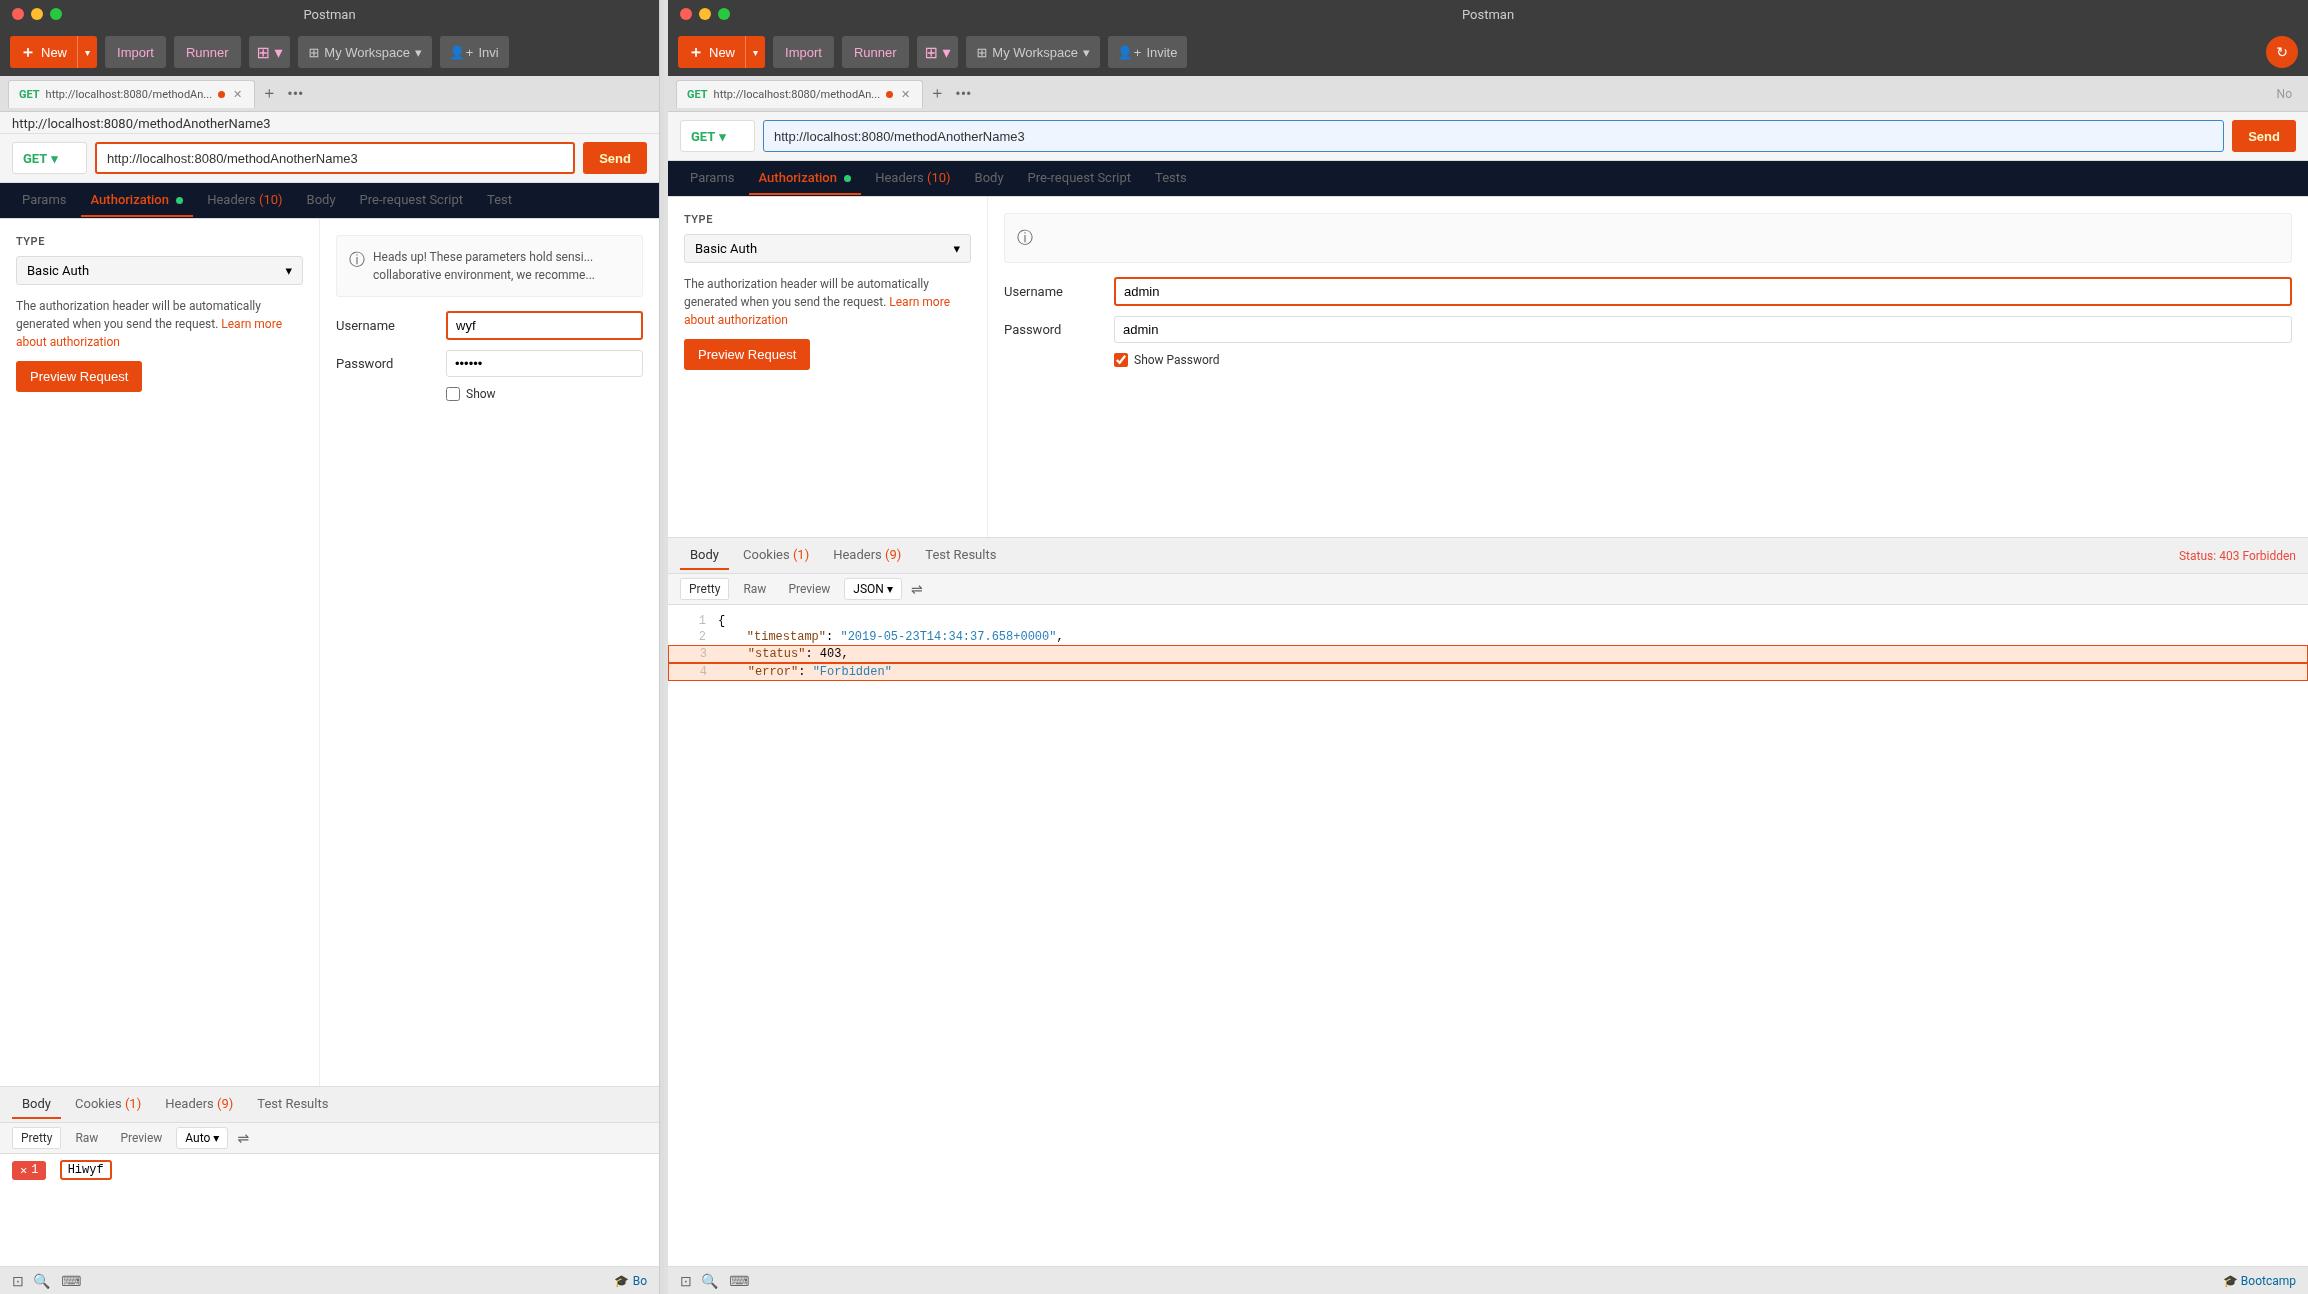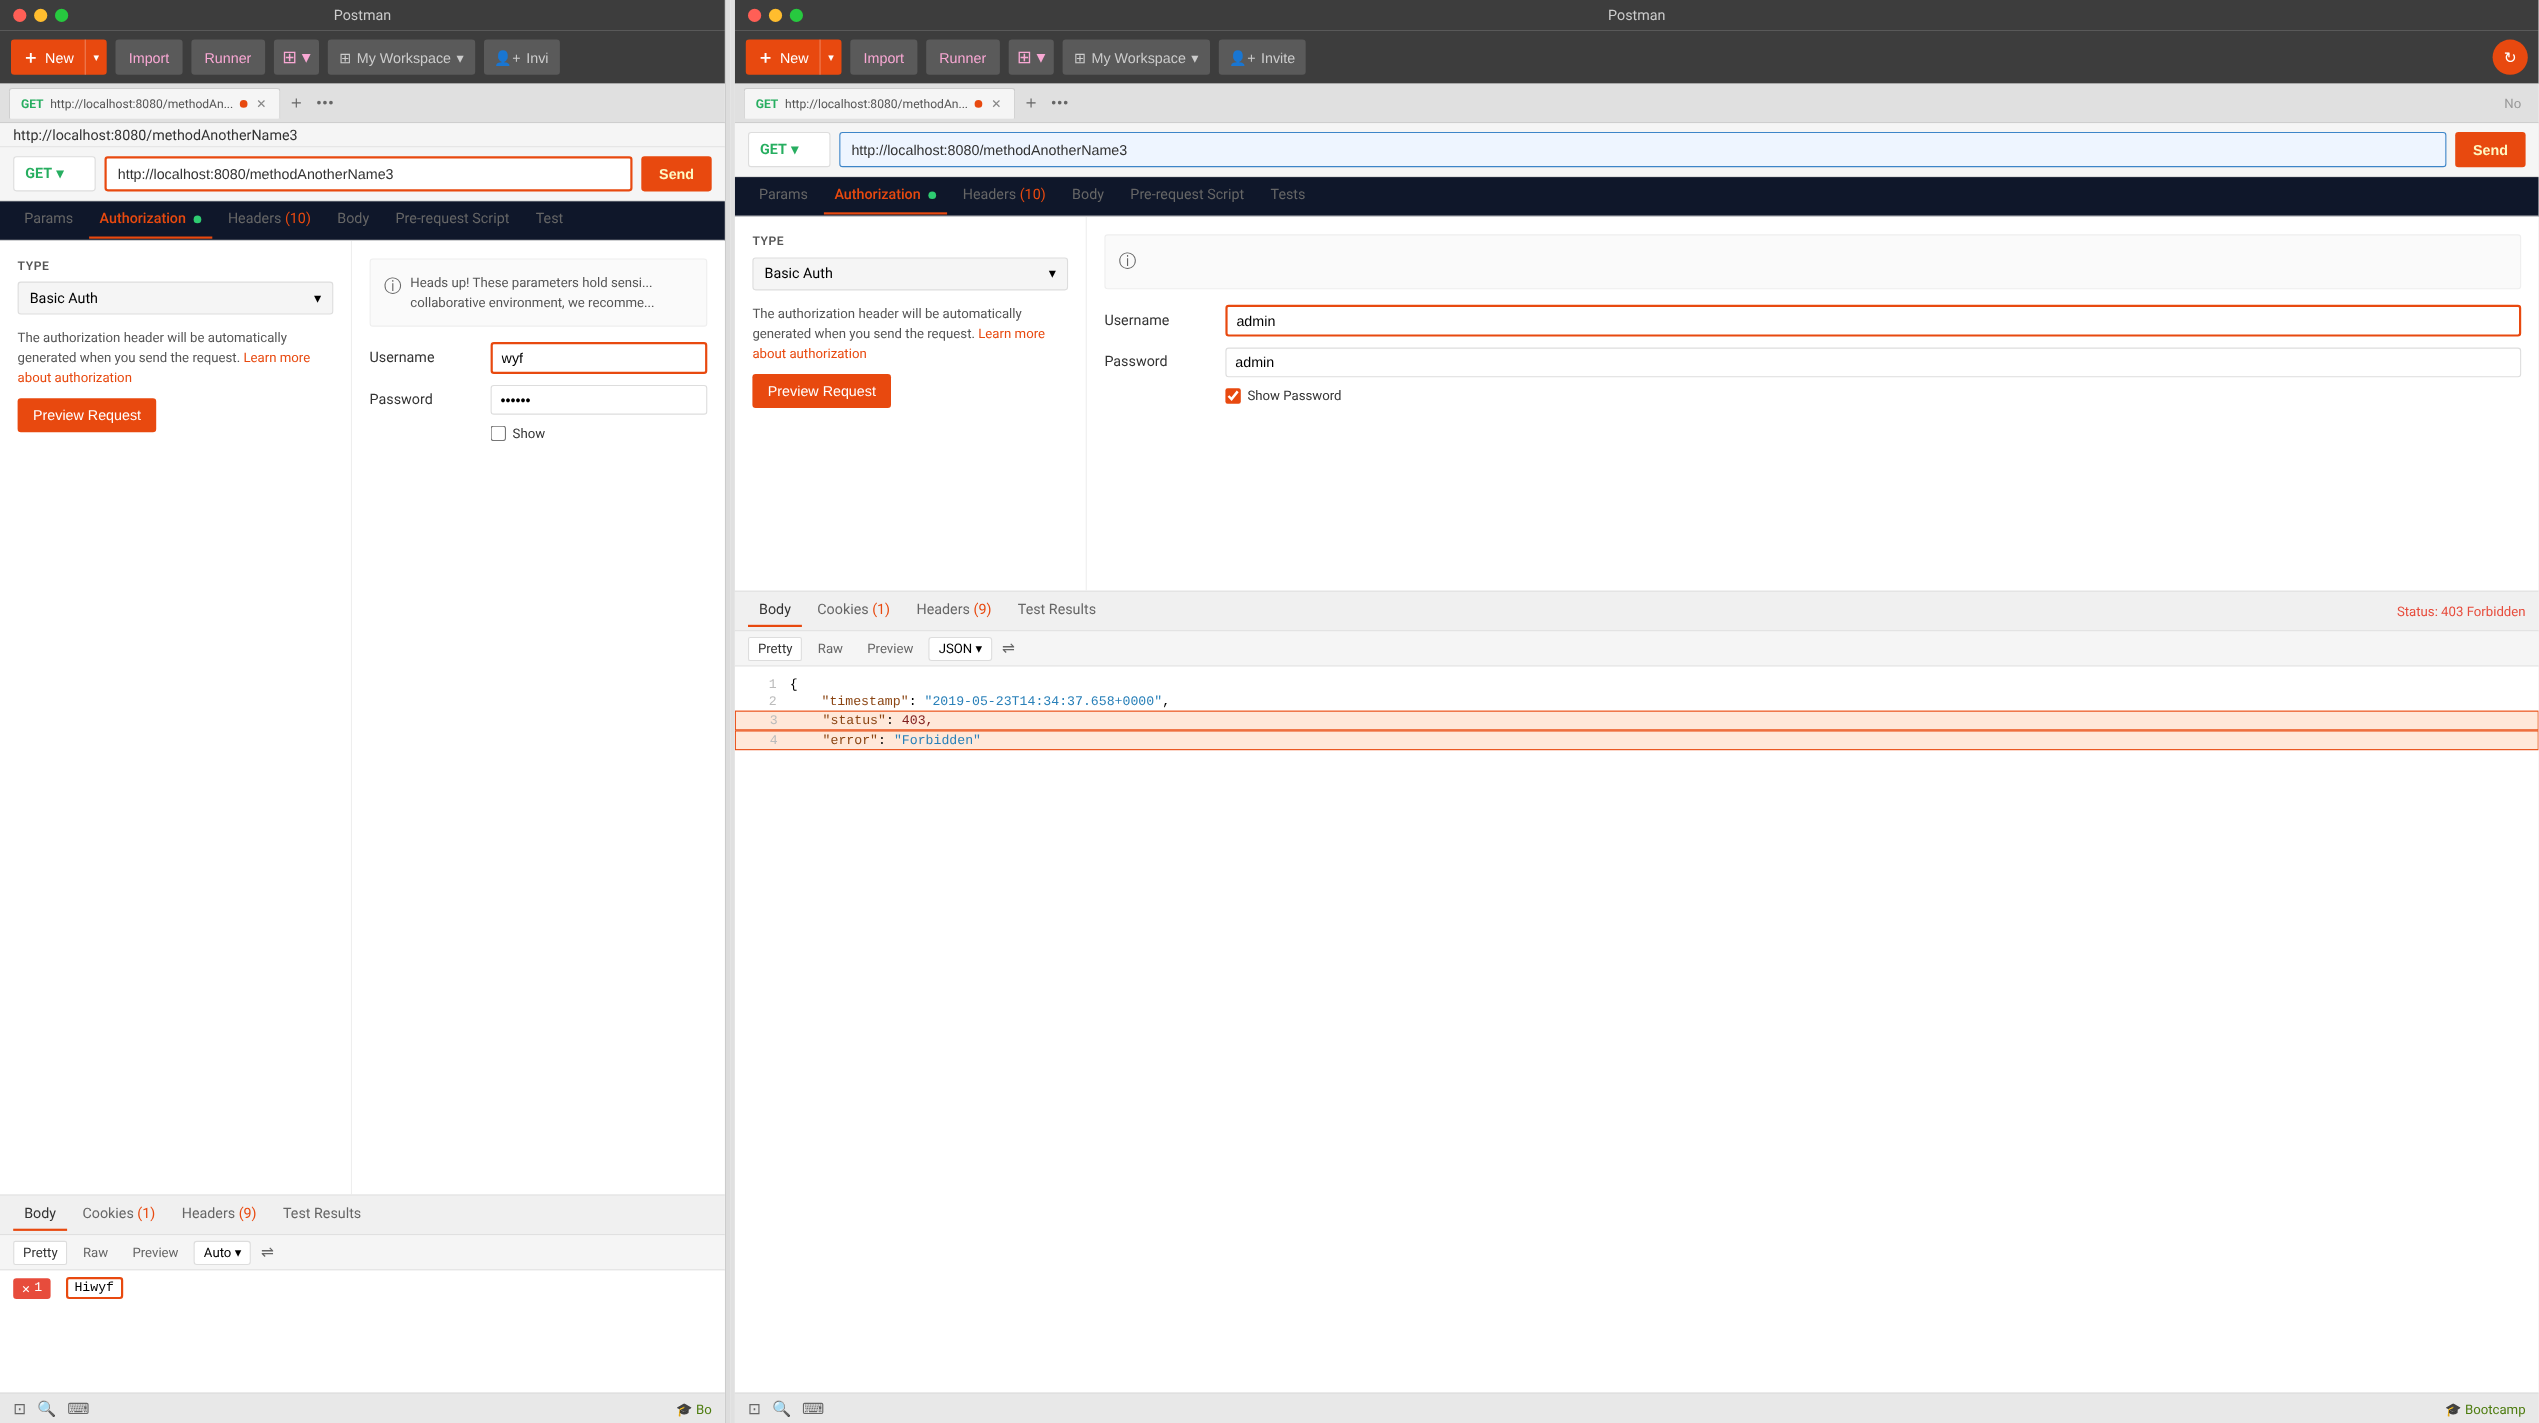--- a/index.html
+++ b/index.html
@@ -504,21 +504,21 @@
       color: #bbb;
       width: 30px;
       text-align: right;
       margin-right: 12px;
       flex-shrink: 0;
       user-select: none;
     }
     .line-content { flex: 1; }
     .json-key { color: #8b4513; }
     .json-str { color: #2980b9; }
-    .json-num { color: #7f1d1d; }
+    .json-num { color: #000000; }
     .json-highlight {
       background: rgba(255, 100, 0, 0.15);
       border: 1px solid #e8490f;
     }
 
     
     .bottom-bar {
       display: flex;
       align-items: center;
       padding: 0 12px;
@@ -527,21 +527,21 @@
       border-top: 1px solid #ddd;
       gap: 10px;
       flex-shrink: 0;
     }
     .bottom-icon {
       font-size: 14px;
       color: #666;
       cursor: pointer;
     }
     .bottom-label {
-      color: #4d7c0f;
+      color: #0369a1;
       font-size: 12px;
       margin-left: auto;
     }
 
     
     .left-body-section {
       display: flex;
       flex-direction: column;
       background: #f5f5f5;
       border-top: 1px solid #ddd;

